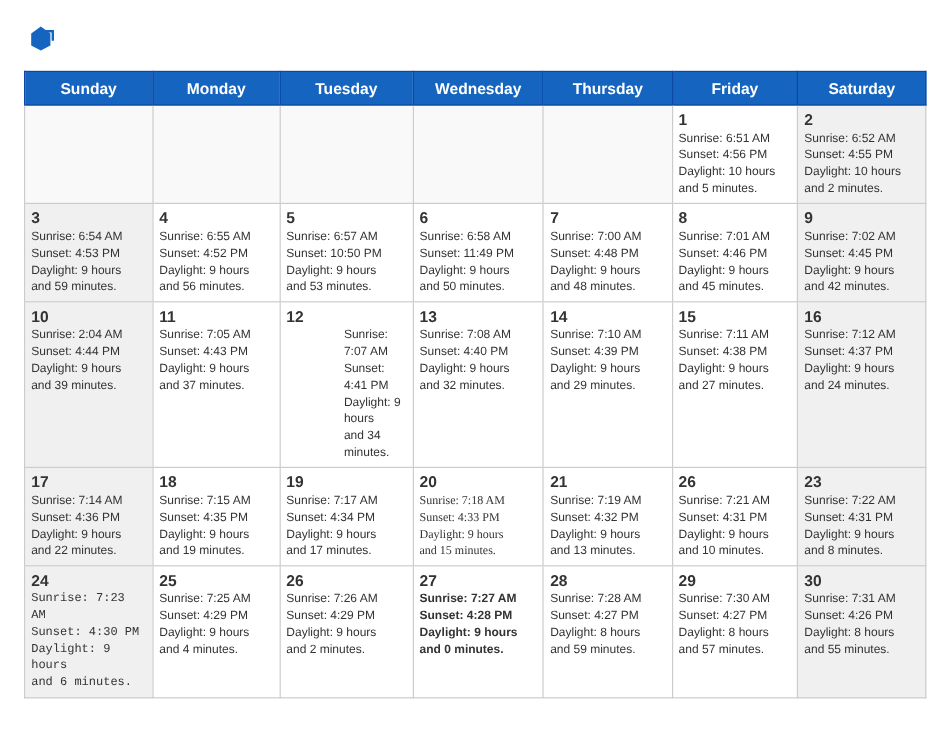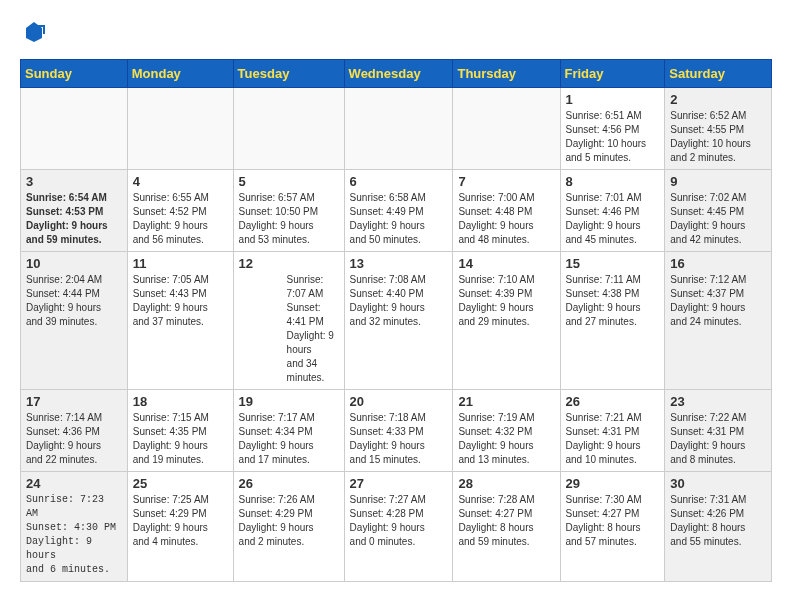--- a/index.html
+++ b/index.html
@@ -15,26 +15,26 @@
     .logo-blue { color: #1565c0; }
     .logo-icon { width: 24px; height: 24px; margin-left: 2px; }
 
     .title-block { text-align: right; }
     .month-title { font-size: 36px; font-weight: normal; color: #333; }
     .location { font-size: 16px; color: #555; }
 
     .calendar { width: 100%; border-collapse: collapse; }
     .calendar th {
       background: #1565c0;
-      color: #fde047;
+      color: #ffffff;
       padding: 6px 4px;
       font-size: 13px;
       font-weight: bold;
       border: 1px solid #0d47a1;
-      text-align: left;
+      text-align: center;
       margin-left: 12px;
     }
     .calendar td {
       border: 1px solid #ccc;
       vertical-align: top;
       padding: 4px 5px;
       width: 113px;
       height: 80px;
       font-size: 10.5px;
       color: #333;
@@ -101,21 +101,21 @@
             <span class="day-number">2</span>
             <div class="day-info" style="white-space: pre-line;">Sunrise: 6:52 AM
 Sunset: 4:55 PM
 Daylight: 10 hours
 and 2 minutes.</div>
           </td>
         </tr>
         <tr>
           <td class="sunday">
             <span class="day-number">3</span>
-            <div class="day-info" style="white-space: pre-line; font-weight: bold;">Sunrise: 6:54 AM
+            <div class="day-info" style="white-space: pre-line;">Sunrise: 6:54 AM
 Sunset: 4:53 PM
 Daylight: 9 hours
 and 59 minutes.</div>
           </td>
           <td>
             <span class="day-number">4</span>
             <div class="day-info" style="white-space: pre-line;">Sunrise: 6:55 AM
 Sunset: 4:52 PM
 Daylight: 9 hours
 and 56 minutes.</div>
@@ -123,21 +123,21 @@
           <td>
             <span class="day-number">5</span>
             <div class="day-info" style="white-space: pre-line;">Sunrise: 6:57 AM
 Sunset: 10:50 PM
 Daylight: 9 hours
 and 53 minutes.</div>
           </td>
           <td>
             <span class="day-number">6</span>
             <div class="day-info" style="white-space: pre-line;">Sunrise: 6:58 AM
-Sunset: 4:49 PM
+Sunset: 11:49 PM
 Daylight: 9 hours
 and 50 minutes.</div>
           </td>
           <td>
             <span class="day-number">7</span>
             <div class="day-info" style="white-space: pre-line;">Sunrise: 7:00 AM
 Sunset: 4:48 PM
 Daylight: 9 hours
 and 48 minutes.</div>
           </td>
@@ -224,21 +224,21 @@
           </td>
           <td>
             <span class="day-number">19</span>
             <div class="day-info" style="white-space: pre-line;">Sunrise: 7:17 AM
 Sunset: 4:34 PM
 Daylight: 9 hours
 and 17 minutes.</div>
           </td>
           <td>
             <span class="day-number">20</span>
-            <div class="day-info" style="white-space: pre-line;">Sunrise: 7:18 AM
+            <div class="day-info" style="white-space: pre-line; font-family: Liberation Serif, serif;">Sunrise: 7:18 AM
 Sunset: 4:33 PM
 Daylight: 9 hours
 and 15 minutes.</div>
           </td>
           <td>
             <span class="day-number">21</span>
             <div class="day-info" style="white-space: pre-line;">Sunrise: 7:19 AM
 Sunset: 4:32 PM
 Daylight: 9 hours
 and 13 minutes.</div>
@@ -275,21 +275,21 @@
           </td>
           <td>
             <span class="day-number">26</span>
             <div class="day-info" style="white-space: pre-line;">Sunrise: 7:26 AM
 Sunset: 4:29 PM
 Daylight: 9 hours
 and 2 minutes.</div>
           </td>
           <td>
             <span class="day-number">27</span>
-            <div class="day-info" style="white-space: pre-line;">Sunrise: 7:27 AM
+            <div class="day-info" style="white-space: pre-line; font-weight: bold;">Sunrise: 7:27 AM
 Sunset: 4:28 PM
 Daylight: 9 hours
 and 0 minutes.</div>
           </td>
           <td>
             <span class="day-number">28</span>
             <div class="day-info" style="white-space: pre-line;">Sunrise: 7:28 AM
 Sunset: 4:27 PM
 Daylight: 8 hours
 and 59 minutes.</div>

